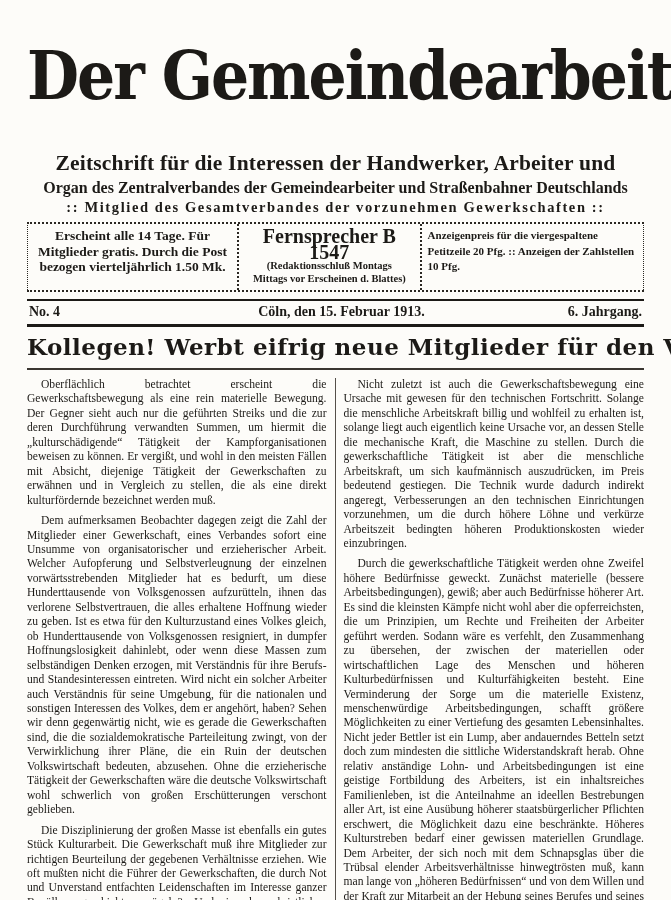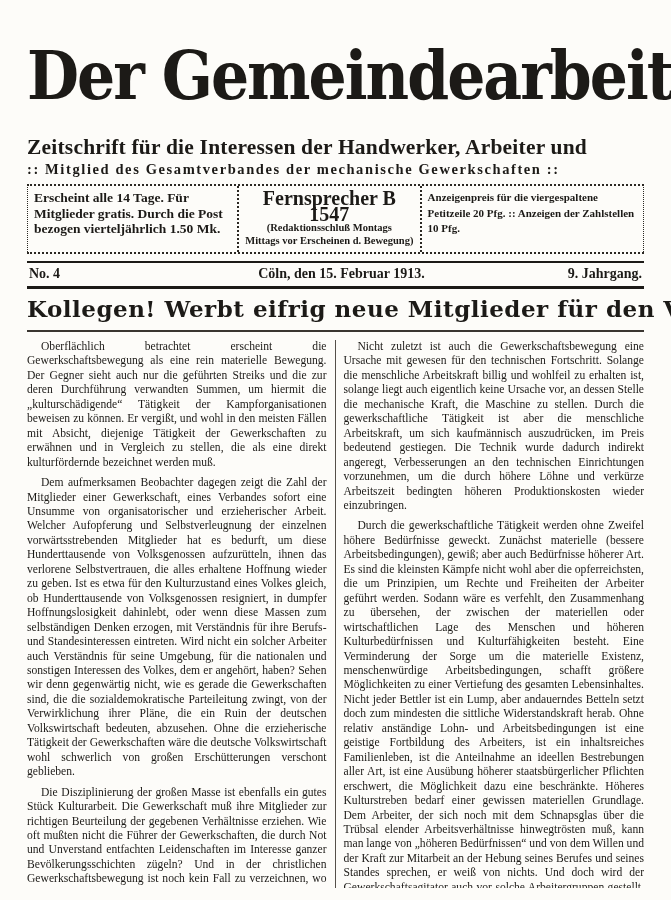--- a/index.html
+++ b/index.html
@@ -28,22 +28,22 @@
     font-weight:bold;
     font-size:60px;
     line-height:92px;
     letter-spacing:-2px;
     white-space:nowrap;
     transform:scaleY(1.12);
     transform-origin:top center;
   }
   
   .subtitle{
-    margin-top:18px;
-    text-align:left;
+    margin-top:34px;
+    text-align:center;
     font-weight:bold;
   }
   .subtitle .big{
     font-size:21.5px;
     line-height:26px;
     letter-spacing:0.2px;
     white-space:nowrap;
   }
   .subtitle .mid{
     font-size:16px;
@@ -64,21 +64,21 @@
     border-top:2px dotted #2a2722;
     border-bottom:2px dotted #2a2722;
     border-left:1px dotted #2a2722;
     border-right:1px dotted #2a2722;
     font-weight:bold;
   }
   .infobox .cell{
     padding:4px 6px 5px 6px;
     box-sizing:border-box;
   }
-  .infobox .c1{width:34%;font-size:13.5px;line-height:15.5px;}
+  .infobox .c1{width:34%;font-size:13.5px;line-height:15.5px;text-align:center;}
   .infobox .c2{
     width:30%;
     border-left:2px dotted #2a2722;
     border-right:2px dotted #2a2722;
     text-align:center;
   }
   .infobox .c2 .phone{font-size:20px;line-height:16px;}
   .infobox .c2 .note{font-size:10.5px;line-height:12.5px;font-weight:bold;text-align:center;}
   .infobox .c3{width:36%;font-size:11px;line-height:15.5px;}
   
@@ -139,37 +139,38 @@
 </head>
 <body>
 
 <div class="page">
   <div class="inner">
 
     <div class="masthead">Der Gemeindearbeiter</div>
 
     <div class="subtitle">
       <div class="big">Zeitschrift für die Interessen der Handwerker, Arbeiter und</div>
-      <div class="small">:: Mitglied des Gesamtverbandes der mechanische Gewerkschaften ::</div>
+      <div class="mid">Organ des Zentralverbandes der Gemeindearbeiter und Straßenbahner Deutschlands</div>
+      <div class="small">:: Mitglied des Gesamtverbandes der vorzunehmen Gewerkschaften ::</div>
     </div>
 
     <div class="infobox">
       <div class="cell c1">Erscheint alle 14 Tage. Für Mitglieder gratis. Durch die Post bezogen vierteljährlich 1.50 Mk.</div>
       <div class="cell c2">
         <div class="phone">Fernsprecher B 1547</div>
         <div class="note">(Redaktionsschluß Montags</div>
-        <div class="note">Mittags vor Erscheinen d. Bewegung)</div>
+        <div class="note">Mittags vor Erscheinen d. Blattes)</div>
       </div>
       <div class="cell c3">Anzeigenpreis für die viergespaltene Petitzeile 20 Pfg. :: Anzeigen der Zahlstellen 10 Pfg.</div>
     </div>
 
     <div class="dateline">
       <span>No. 4</span>
       <span class="mid">Cöln, den 15. Februar 1913.</span>
-      <span>9. Jahrgang.</span>
+      <span>6. Jahrgang.</span>
     </div>
 
     <div class="banner">Kollegen! Werbt eifrig neue Mitglieder für den Verband!</div>
 
     <div class="bodywrap">
       <div class="col left">
         <p>Oberflächlich betrachtet erscheint die Gewerkschaftsbewegung als eine rein materielle Bewegung. Der Gegner sieht auch nur die geführten Streiks und die zur deren Durchführung verwandten Summen, um hiermit die „kulturschädigende“ Tätigkeit der Kampforganisationen beweisen zu können. Er vergißt, und wohl in den meisten Fällen mit Absicht, diejenige Tätigkeit der Gewerkschaften zu erwähnen und in Vergleich zu stellen, die als eine direkt kulturfördernde bezeichnet werden muß.</p>
         <p>Dem aufmerksamen Beobachter dagegen zeigt die Zahl der Mitglieder einer Gewerkschaft, eines Verbandes sofort eine Unsumme von organisatorischer und erzieherischer Arbeit. Welcher Aufopferung und Selbstverleugnung der einzelnen vorwärtsstrebenden Mitglieder hat es bedurft, um diese Hunderttausende von Volksgenossen aufzurütteln, ihnen das verlorene Selbstvertrauen, die alles erhaltene Hoffnung wieder zu geben. Ist es etwa für den Kulturzustand eines Volkes gleich, ob Hunderttausende von Volksgenossen resigniert, in dumpfer Hoffnungslosigkeit dahinlebt, oder wenn diese Massen zum selbständigen Denken erzogen, mit Verständnis für ihre Berufs- und Standesinteressen eintreten. Wird nicht ein solcher Arbeiter auch Verständnis für seine Umgebung, für die nationalen und sonstigen Interessen des Volkes, dem er angehört, haben? Sehen wir denn gegenwärtig nicht, wie es gerade die Gewerkschaften sind, die die sozialdemokratische Parteileitung zwingt, von der Verwirklichung ihrer Pläne, die ein Ruin der deutschen Volkswirtschaft bedeuten, abzusehen. Ohne die erzieherische Tätigkeit der Gewerkschaften wäre die deutsche Volkswirtschaft wohl schwerlich von großen Erschütterungen verschont geblieben.</p>
         <p>Die Disziplinierung der großen Masse ist ebenfalls ein gutes Stück Kulturarbeit. Die Gewerkschaft muß ihre Mitglieder zur richtigen Beurteilung der gegebenen Verhältnisse erziehen. Wie oft mußten nicht die Führer der Gewerkschaften, die durch Not und Unverstand entfachten Leidenschaften im Interesse ganzer Bevölkerungsschichten zügeln? Und in der christlichen Gewerkschaftsbewegung ist noch kein Fall zu verzeichnen, wo die Massen die Gefolgschaft verweigerten. Das stete Abwägen zwischen dem Wollen und dem Können, zu dem die Mitglieder erzogen werden müssen, gibt ihnen</p>
       </div>

